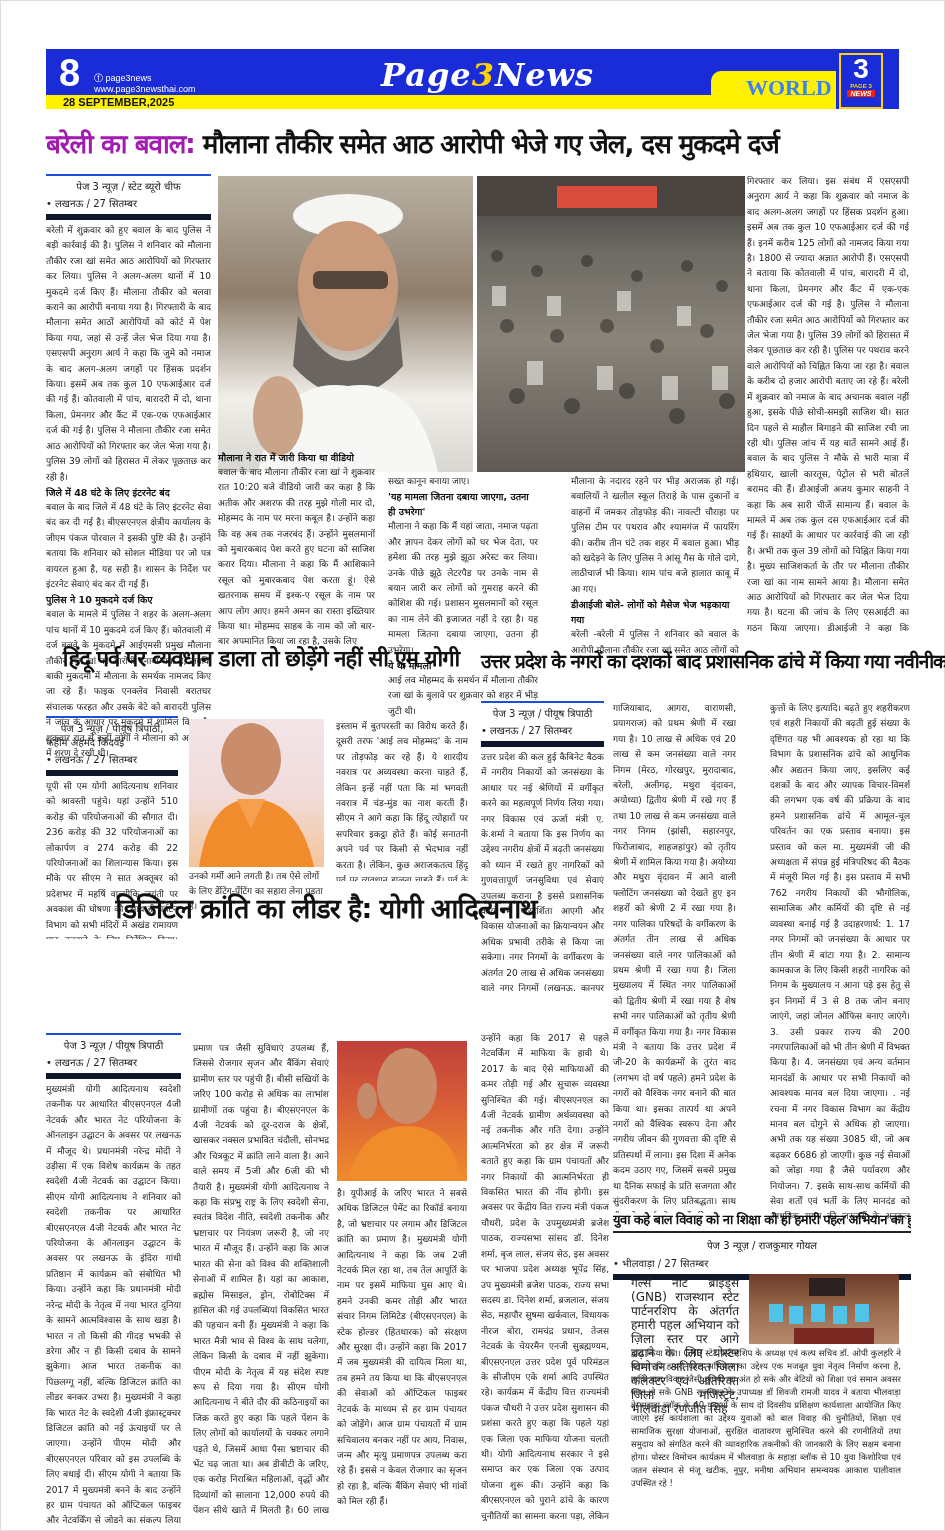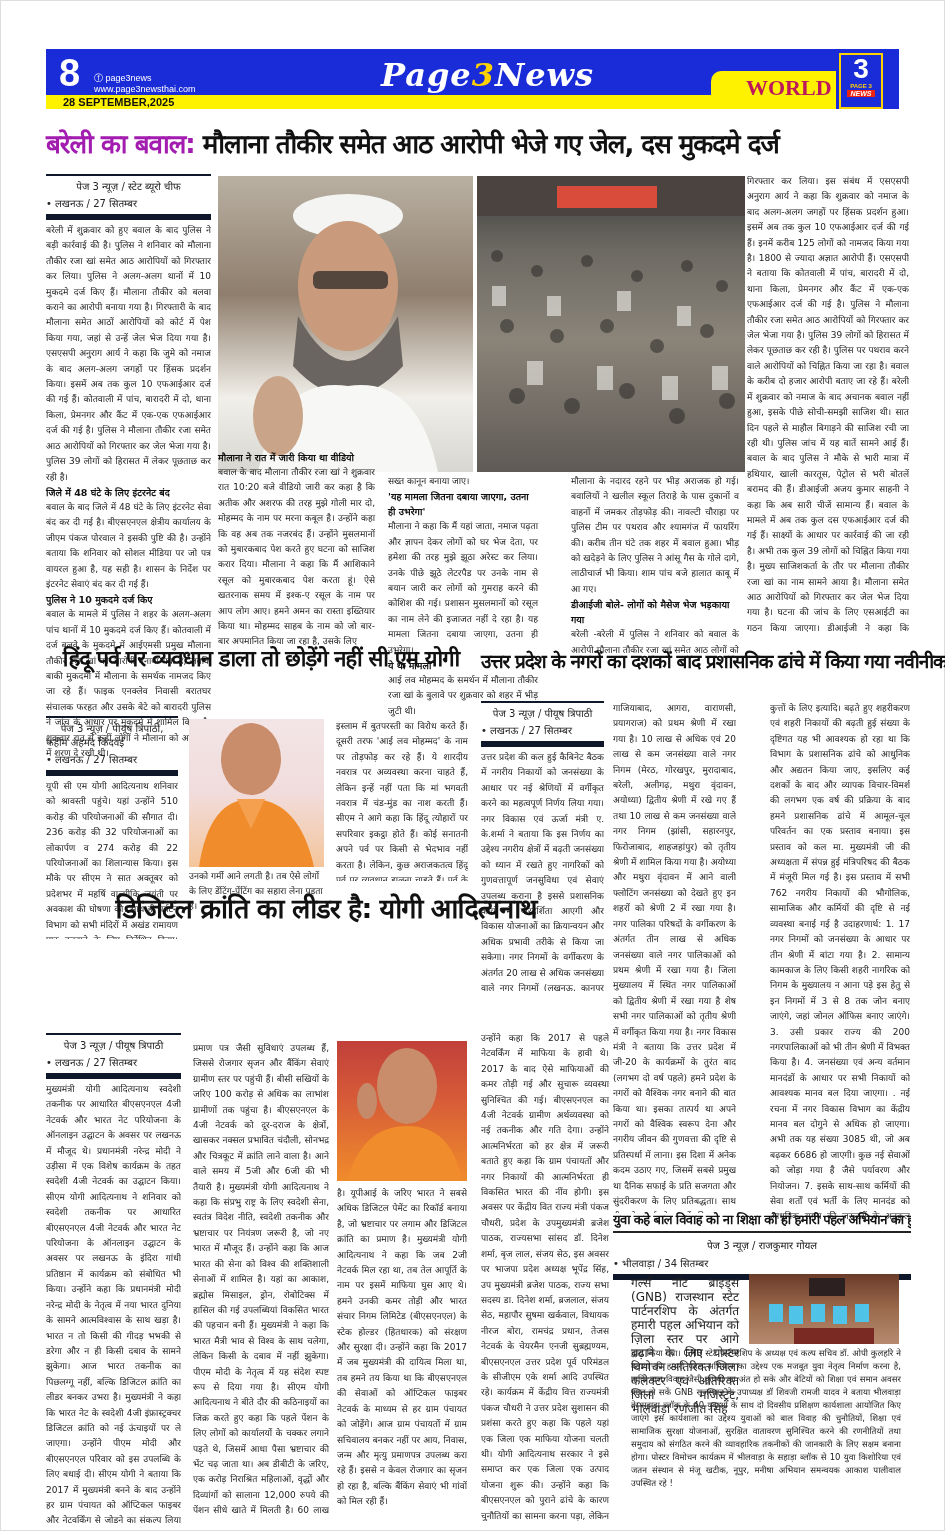--- a/index.html
+++ b/index.html
@@ -9,29 +9,29 @@
 
 .mast{left:45px;top:48px;width:853px;height:60px;background:#1a2bd8}
 .mast-yellow{left:45px;top:94px;width:790px;height:14px;background:#fff200}
 .mast-curve{left:710px;top:70px;width:125px;height:38px;background:#fff200;border-top-left-radius:10px}
 .pgnum{left:58px;top:52px;font:bold 38px "Liberation Sans",sans-serif;color:#fff;line-height:40px}
 .fb{left:93px;top:71px;font:9px "Liberation Sans",sans-serif;color:#fff}
 .web{left:93px;top:83px;font:9px "Liberation Sans",sans-serif;color:#fff}
 .date{left:62px;top:95px;font:bold 11px "Liberation Sans",sans-serif;color:#111}
 .logo{left:380px;top:55px;font:italic bold 32px "DejaVu Serif",serif;color:#fff;letter-spacing:1px}
 .logo .three{color:#ffd200}
-.world{left:745px;top:74px;font:bold 22px "Liberation Serif",serif;color:#be185d}
+.world{left:745px;top:74px;font:bold 22px "Liberation Serif",serif;color:#3b82f6}
 .badge{left:838px;top:52px;width:44px;height:56px;background:#1a2bd8;border:2px solid #ffd200;text-align:center;color:#fff}
 .badge .b3{font:bold 28px "Liberation Sans",sans-serif;color:#fff;line-height:28px}
 .badge .bp{font:bold 6px "Liberation Sans",sans-serif;color:#ffd200}
 .badge .bn{font:italic bold 7px "Liberation Sans",sans-serif;background:#e21;color:#fff;margin:1px 6px}
 
 .h1{left:45px;top:125px;width:860px;font:bold 26px "DejaVu Sans",sans-serif;line-height:36px;white-space:nowrap;letter-spacing:-1px}
 .h1 .red{color:#a21caf}
-.byline{font:10px "DejaVu Sans",sans-serif;text-align:center;color:#222;border-top:2px solid #0f172a;padding-top:3px}
+.byline{font:10px "DejaVu Sans",sans-serif;text-align:center;color:#222;border-top:2px solid #1d4ed8;padding-top:3px}
 .dateline{font:10px "DejaVu Sans",sans-serif;color:#222;border-bottom:6px solid #0f172a;padding:3px 0 4px}
 .txt{font:9px/15.4px "DejaVu Sans",sans-serif;text-align:justify;color:#222}
 .sub{font:bold 9.5px/15px "DejaVu Sans",sans-serif;color:#111}
 .photo{background:#888;overflow:hidden}
 .h2{font:bold 22px "DejaVu Sans",sans-serif;line-height:32px;text-align:center;white-space:nowrap;letter-spacing:-1px}
 .h3{font:bold 27px "DejaVu Sans",sans-serif;line-height:40px;text-align:center;white-space:nowrap;letter-spacing:-1px}
 .cap{font:9px/15px "DejaVu Sans",sans-serif;color:#222}
 </style>
 </head>
 <body>
@@ -187,21 +187,21 @@
   <div class="abs" style="left:336px;top:1185px;width:130px;height:340px;overflow:hidden">
     <div class="txt">है। यूपीआई के जरिए भारत ने सबसे अधिक डिजिटल पेमेंट का रिकॉर्ड बनाया है, जो भ्रष्टाचार पर लगाम और डिजिटल क्रांति का प्रमाण है। मुख्यमंत्री योगी आदित्यनाथ ने कहा कि जब 2जी नेटवर्क मिल रहा था, तब तेल आपूर्ति के नाम पर इसमें माफिया घुस आए थे। हमने उनकी कमर तोड़ी और भारत संचार निगम लिमिटेड (बीएसएनएल) के स्टेक होल्डर (हितधारक) को संरक्षण और सुरक्षा दी। उन्होंने कहा कि 2017 में जब मुख्यमंत्री की दायित्व मिला था, तब हमने तय किया था कि बीएसएनएल की सेवाओं को ऑप्टिकल फाइबर नेटवर्क के माध्यम से हर ग्राम पंचायत को जोड़ेंगे। आज ग्राम पंचायतों में ग्राम सचिवालय बनकर नहीं पर आय, निवास, जन्म और मृत्यु प्रमाणपत्र उपलब्ध करा रहे हैं। इससे न केवल रोजगार का सृजन हो रहा है, बल्कि बैंकिंग सेवाएं भी गांवों को मिल रही हैं।</div>
   </div>
   <div class="abs" style="left:480px;top:1030px;width:128px;height:490px;overflow:hidden">
     <div class="txt">उन्होंने कहा कि 2017 से पहले नेटवर्किंग में माफिया के हावी थे। 2017 के बाद ऐसे माफियाओं की कमर तोड़ी गई और सुचारू व्यवस्था सुनिश्चित की गई। बीएसएनएल का 4जी नेटवर्क ग्रामीण अर्थव्यवस्था को नई तकनीक और गति देगा। उन्होंने आत्मनिर्भरता को हर क्षेत्र में जरूरी बताते हुए कहा कि ग्राम पंचायतों और नगर निकायों की आत्मनिर्भरता ही विकसित भारत की नींव होगी। इस अवसर पर केंद्रीय वित राज्य मंत्री पंकज चौधरी, प्रदेश के उपमुख्यमंत्री ब्रजेश पाठक, राज्यसभा सांसद डॉ. दिनेश शर्मा, बृज लाल, संजय सेठ, इस अवसर पर भाजपा प्रदेश अध्यक्ष भूपेंद्र सिंह, उप मुख्यमंत्री ब्रजेश पाठक, राज्य सभा सदस्य डा. दिनेश शर्मा, ब्रजलाल, संजय सेठ, महापौर सुषमा खर्कवाल, विधायक नीरज बोरा, रामचंद्र प्रधान, तेजस नेटवर्क के चेयरमैन एनजी सुब्रह्मण्यम, बीएसएनएल उत्तर प्रदेश पूर्व परिमंडल के सीजीएम एके शर्मा आदि उपस्थित रहे। कार्यक्रम में केंद्रीय वित्त राज्यमंत्री पंकज चौधरी ने उत्तर प्रदेश सुशासन की प्रशंसा करते हुए कहा कि पहले यहां एक जिला एक माफिया योजना चलती थी। योगी आदित्यनाथ सरकार ने इसे समाप्त कर एक जिला एक उत्पाद योजना शुरू की। उन्होंने कहा कि बीएसएनएल को पुराने ढांचे के कारण चुनौतियों का सामना करना पड़ा, लेकिन स्वदेशी 4जी उपकरण हमारी नवाचार, चुनौती और उपलब्धियों का उदाहरण हैं। 4जी नेटवर्क केबल एक परियोजना नहीं, अंतराष्ट्रीय तकनीक का उदाहरण है।</div>
   </div>
 
   <div class="abs" style="left:612px;top:1208px;width:298px;border-bottom:2px solid #222;font:bold 13px/22px 'DejaVu Sans',sans-serif;white-space:nowrap;overflow:hidden;letter-spacing:-.6px">युवा कहे बाल विवाह को ना शिक्षा को हां हमारी पहल अभियान का हुआ शुभारंभ</div>
   <div class="abs" style="left:612px;top:1237px;width:298px;font:10px 'DejaVu Sans',sans-serif;text-align:center">पेज 3 न्यूज़ / राजकुमार गोयल</div>
   <div class="abs" style="left:612px;top:1252px;width:298px">
-      <div class="dateline">• भीलवाड़ा / 34  सितम्बर</div>
+      <div class="dateline">• भीलवाड़ा / 27  सितम्बर</div>
     </div>
   <div class="abs" style="left:630px;top:1275px;width:108px">
     <div class="txt" style="font-size:12px;line-height:14px">गर्ल्स नॉट ब्राइड्स (GNB) राजस्थान स्टेट पार्टनरशिप के अंतर्गत हमारी पहल अभियान को ज़िला स्तर पर आगे बढ़ाने के लिए पोस्टर विमोचन अतिरिक्त जिला कलेक्टर एवं अतिरिक्त जिला मजिस्ट्रेट, भीलवाड़ा रणजीत सिंह</div>
   </div>
   <div class="abs photo" style="left:748px;top:1273px;width:150px;height:70px;background:linear-gradient(180deg,#6b3b2a 0%,#9b6a4c 50%,#b68a6f 100%)">
     <svg width="150" height="70">
       <rect x="60" y="4" width="36" height="18" fill="#2c2020"></rect>
       <g fill="#4fc3e8">
           <rect x="20" y="30" width="14" height="18"></rect>
           <rect x="40" y="32" width="14" height="18"></rect>

